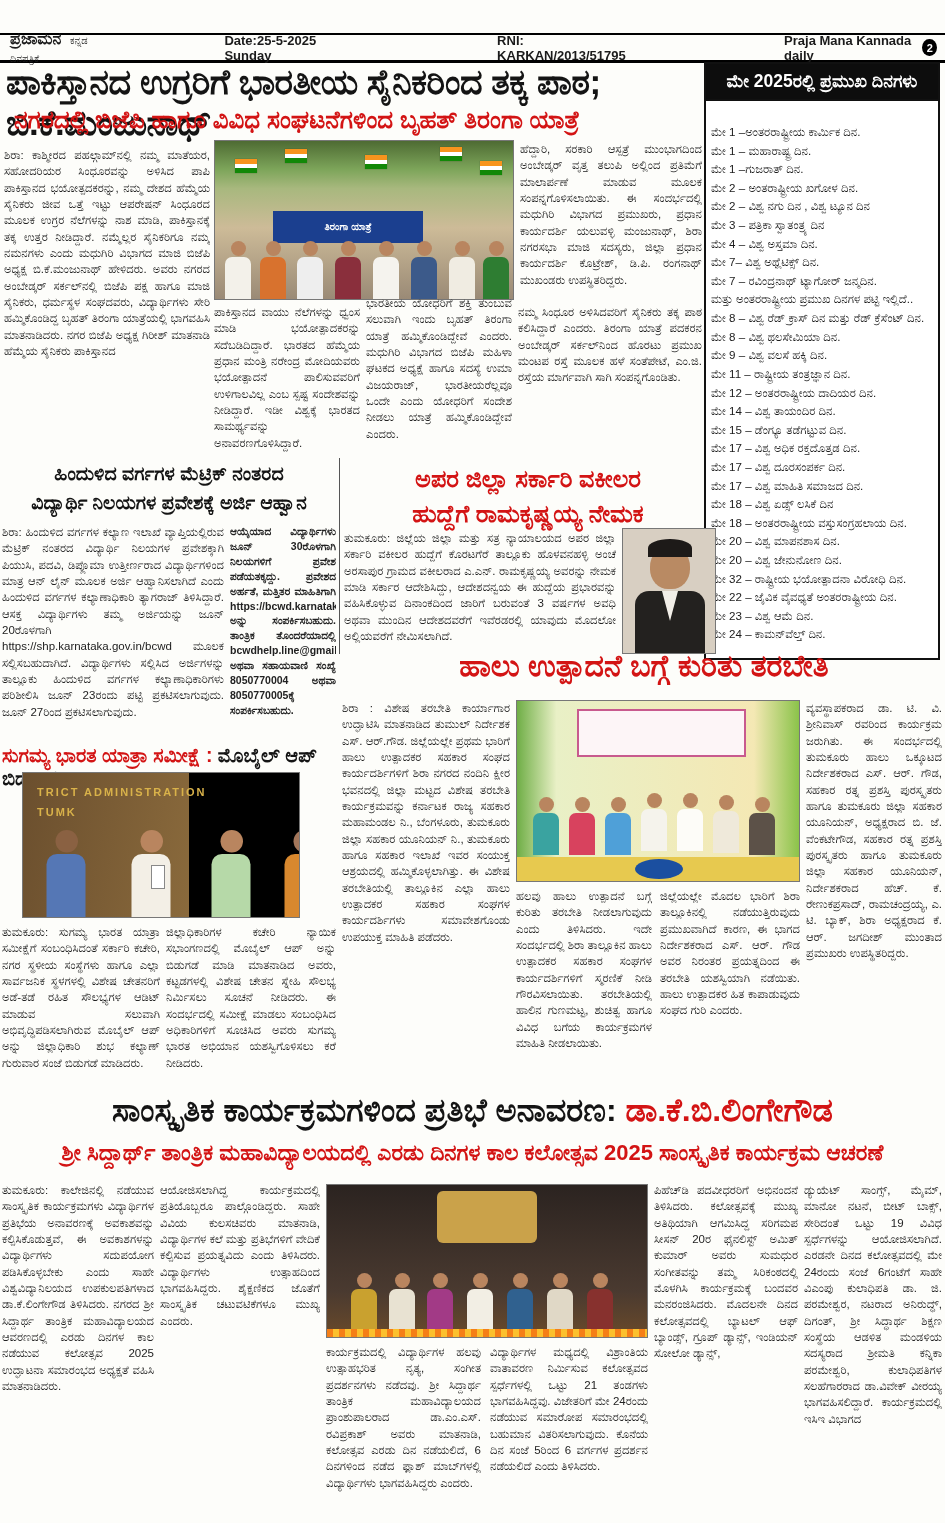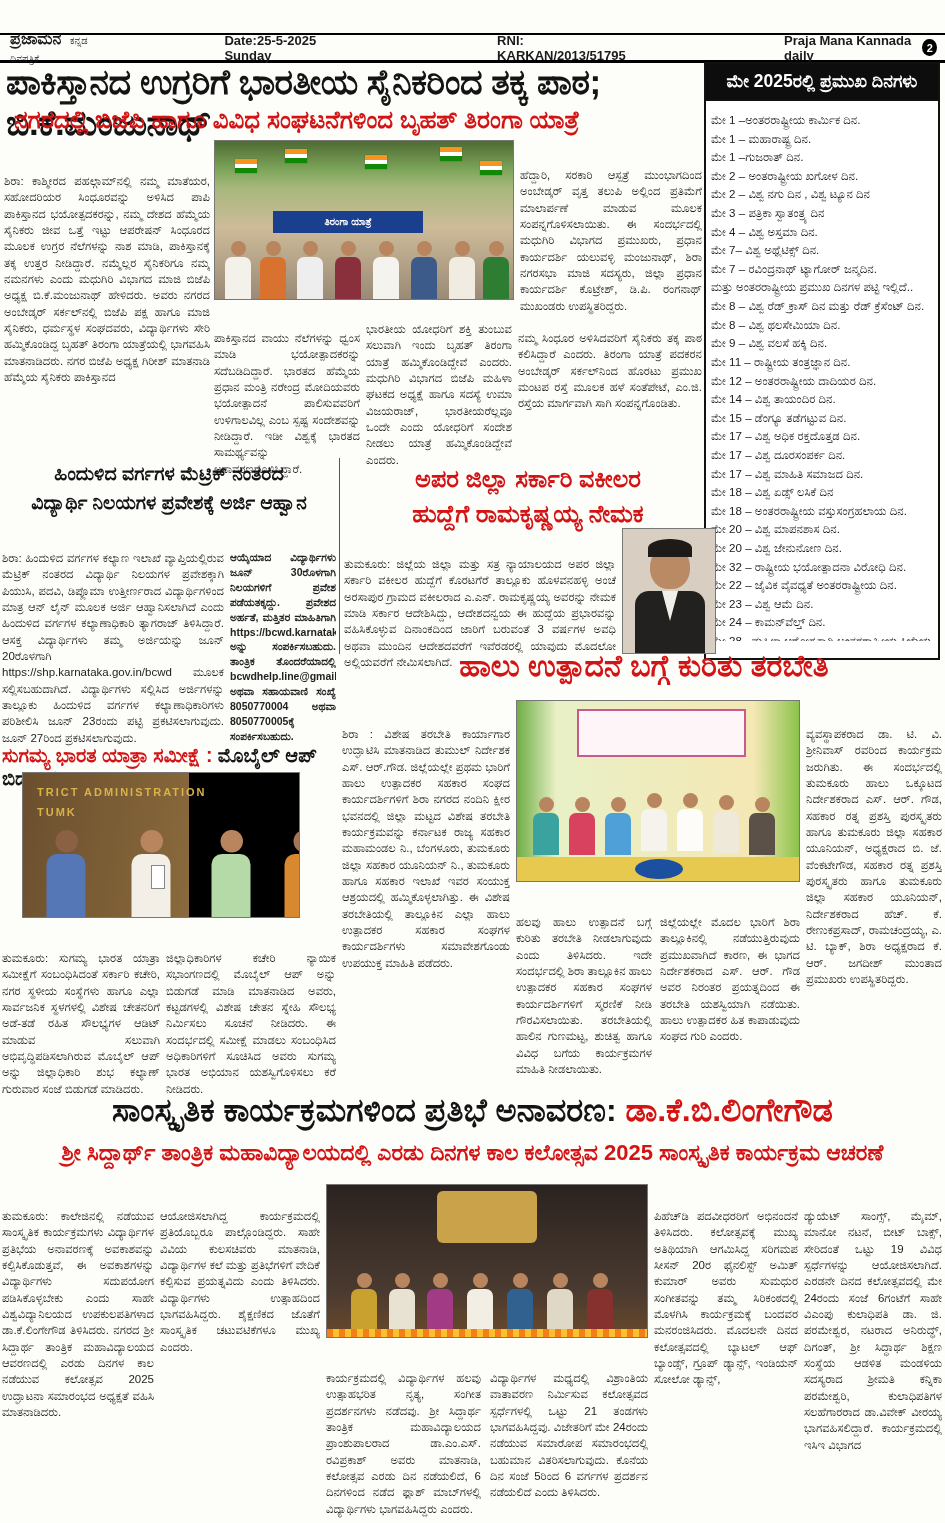--- a/index.html
+++ b/index.html
@@ -1,38 +1,38 @@
 <!DOCTYPE html>
 <html><head>
 <meta charset="utf-8">
 <style>
   html,body{margin:0;padding:0;background:#e8e8e4;}
   .page{position:relative;width:945px;height:1523px;margin:0 auto;background:#fdfdfa;
         font-family:"Liberation Sans", sans-serif;color:#1b1b1b;overflow:hidden;}
   .abs{position:absolute;}
-  .body-text{font-size:11.5px;line-height:1.42;text-align:justify;overflow:hidden;color:#222;margin-top:26px;}
+  .body-text{font-size:11.5px;line-height:1.42;text-align:justify;overflow:hidden;color:#222;}
   .small-text{font-size:10.5px;}
   .headline{font-weight:bold;color:#141414;}
   .red{color:#d31414;}
   .center{text-align:center;}
   
   .header-bar{left:0;top:33px;width:945px;height:25px;border-top:2px solid #000;border-bottom:3px solid #000;
               display:flex;align-items:center;font-size:13px;font-weight:bold;}
   .masthead{margin-left:10px;font-size:16px;font-weight:bold;}
   .masthead-tag{font-size:10px;font-weight:normal;margin-left:4px;}
   .hdr-date{margin-left:120px;}
   .hdr-rni{margin-left:150px;}
   .hdr-paper{margin-left:150px;}
   .page-circle{margin-left:auto;margin-right:8px;width:17px;height:17px;border-radius:50%;
                background:#000;color:#fff;font-size:11px;display:flex;align-items:center;justify-content:center;}
   
   .sidebar{left:704px;top:62px;width:236px;height:598px;border:2px solid #111;background:#fff;box-sizing:border-box;}
   .sidebar-title{background:#0d0d0d;color:#fff;font-weight:bold;font-size:17.5px;text-align:center;
                  padding:7px 2px;border-bottom:2px solid #111;}
-  .sidebar-list{padding:10px 5px;font-size:11.6px;line-height:1.52;overflow:hidden;height:540px;box-sizing:border-box;}
+  .sidebar-list{padding:22px 5px;font-size:11.6px;line-height:1.52;overflow:hidden;height:540px;box-sizing:border-box;}
   .sidebar-item{margin-bottom:1px;}
   
   .h1-main{left:6px;top:62px;width:698px;font-size:35px;letter-spacing:-0.5px;}
   .h1-sub{left:14px;top:106px;width:690px;font-size:24.5px;}
   .h2-hostel{left:0;top:459px;width:338px;font-size:19px;line-height:1.55;}
   .h2-advocate{left:342px;top:462px;width:372px;font-size:24px;line-height:1.45;}
   .h2-milk{left:345px;top:649px;width:598px;font-size:30px;}
   .h2-sugamya{left:2px;top:744px;width:336px;font-size:19.5px;}
   .h2-kalotsava{left:0;top:1092px;width:945px;font-size:32px;}
   .h2-kalotsava-sub{left:0;top:1140px;width:945px;font-size:22px;}
@@ -104,21 +104,21 @@
 
   <div class="abs body-text" style="left:4px;top:147px;width:206px;height:308px;">ಶಿರಾ: ಕಾಶ್ಮೀರದ ಪಹಲ್ಗಾಮ್‌ನಲ್ಲಿ ನಮ್ಮ ಮಾತೆಯರ, ಸಹೋದರಿಯರ ಸಿಂಧೂರವನ್ನು ಅಳಿಸಿದ ಪಾಪಿ ಪಾಕಿಸ್ತಾನದ ಭಯೋತ್ಪದಕರನ್ನು, ನಮ್ಮ ದೇಶದ ಹೆಮ್ಮೆಯ ಸೈನಿಕರು ಜೀವ ಒತ್ತೆ ಇಟ್ಟು ಆಪರೇಷನ್ ಸಿಂಧೂರದ ಮೂಲಕ ಉಗ್ರರ ನೆಲೆಗಳನ್ನು ನಾಶ ಮಾಡಿ, ಪಾಕಿಸ್ತಾನಕ್ಕೆ ತಕ್ಕ ಉತ್ತರ ನೀಡಿದ್ದಾರೆ. ನಮ್ಮೆಲ್ಲರ ಸೈನಿಕರಿಗೂ ನಮ್ಮ ನಮನಗಳು ಎಂದು ಮಧುಗಿರಿ ವಿಭಾಗದ ಮಾಜಿ ಬಿಜೆಪಿ ಅಧ್ಯಕ್ಷ ಬಿ.ಕೆ.ಮಂಜುನಾಥ್ ಹೇಳಿದರು. ಅವರು ನಗರದ ಅಂಬೇಡ್ಕರ್ ಸರ್ಕಲ್‌ನಲ್ಲಿ ಬಿಜೆಪಿ ಪಕ್ಷ ಹಾಗೂ ಮಾಜಿ ಸೈನಿಕರು, ಧರ್ಮಸ್ಥಳ ಸಂಘದವರು, ವಿದ್ಯಾರ್ಥಿಗಳು ಸೇರಿ ಹಮ್ಮಿಕೊಂಡಿದ್ದ ಬೃಹತ್ ತಿರಂಗಾ ಯಾತ್ರೆಯಲ್ಲಿ ಭಾಗವಹಿಸಿ ಮಾತನಾಡಿದರು. ನಗರ ಬಿಜೆಪಿ ಅಧ್ಯಕ್ಷ ಗಿರೀಶ್ ಮಾತನಾಡಿ ಹೆಮ್ಮೆಯ ಸೈನಿಕರು ಪಾಕಿಸ್ತಾನದ</div>
 
   <div class="photo" style="left:214px;top:140px;width:300px;height:160px;
        background:linear-gradient(#4e6b33 0%,#7da55a 18%,#a8b87e 30%,#cdbb98 55%,#9a8a76 100%);">
     <div class="flag" style="left:20px;top:18px;"></div>
     <div class="flag" style="left:70px;top:8px;"></div>
     <div class="flag" style="left:150px;top:14px;"></div>
     <div class="flag" style="left:225px;top:6px;"></div>
     <div class="flag" style="left:265px;top:20px;"></div>
-    <div class="banner-strip" style="left:58px;top:70px;width:150px;height:22px;">ತಿರಂಗಾ ಯಾತ್ರೆ</div>
+    <div class="banner-strip" style="left:58px;top:70px;width:150px;height:32px;">ತಿರಂಗಾ ಯಾತ್ರೆ</div>
     <div class="person" style="left:10px;bottom:0;">
         <div class="head"></div>
         <div class="torso" style="background:#f3f1ea;"></div>
       </div>
     <div class="person" style="left:45px;bottom:0;">
         <div class="head"></div>
         <div class="torso" style="background:#d8722e;"></div>
       </div>
     <div class="person" style="left:82px;bottom:0;">
         <div class="head"></div>

